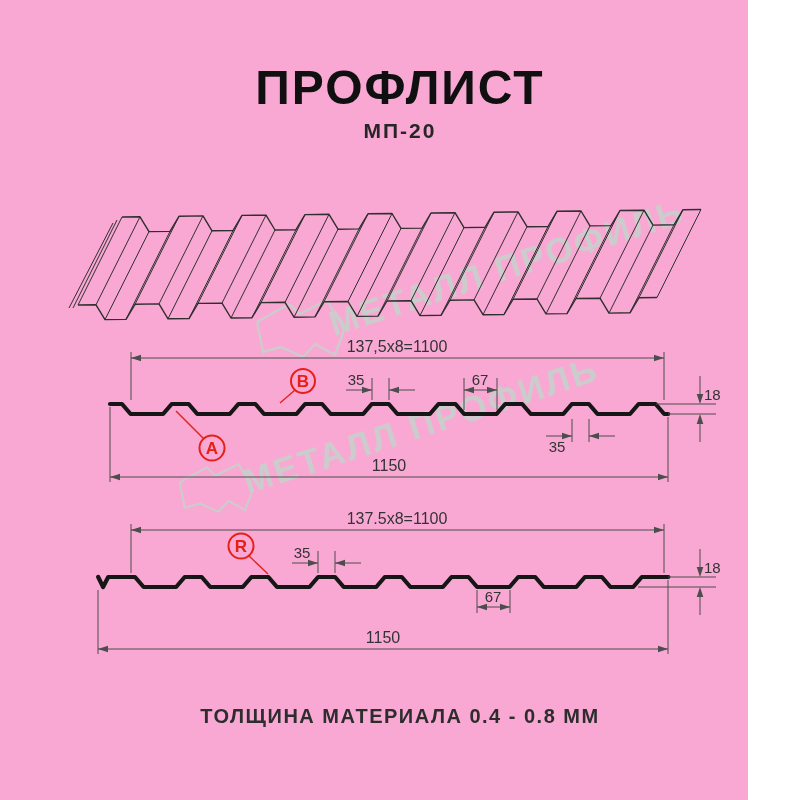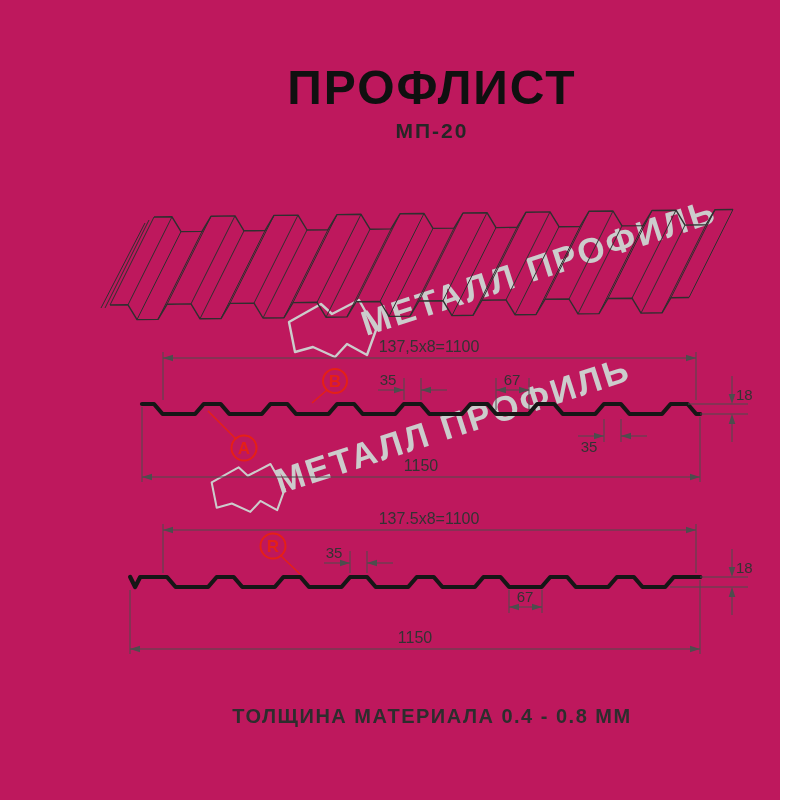--- a/index.html
+++ b/index.html
@@ -1,17 +1,17 @@
 <!DOCTYPE html>
 <html><head>
 <meta charset="utf-8">
 <style>
   html,body{margin:0;padding:0;background:#fff;}
-  .page{position:relative;width:748px;height:800px;background:#be185d;overflow:hidden;
-        font-family:"Liberation Sans",sans-serif;padding-left:32px;}
+  .page{position:relative;width:748px;height:800px;background:#f9a8d4;overflow:hidden;
+        font-family:"Liberation Sans",sans-serif;}
   svg{display:block;}
   
   .title-text{font-size:48px;font-weight:800;letter-spacing:2px;fill:#101010;}
   .subtitle-text{font-size:21px;font-weight:600;letter-spacing:2px;fill:#262626;}
   .footer-text{font-size:20px;font-weight:600;letter-spacing:1.5px;fill:#2d2d2d;}
   .dim-text{font-size:16px;fill:#333;}
   .dim-text-s{font-size:15px;fill:#333;}
   .red-label{font-size:17px;font-weight:700;fill:#e52017;}
   .wm-text{font-size:35px;font-weight:800;letter-spacing:2.5px;fill:#cccccc;}
   

